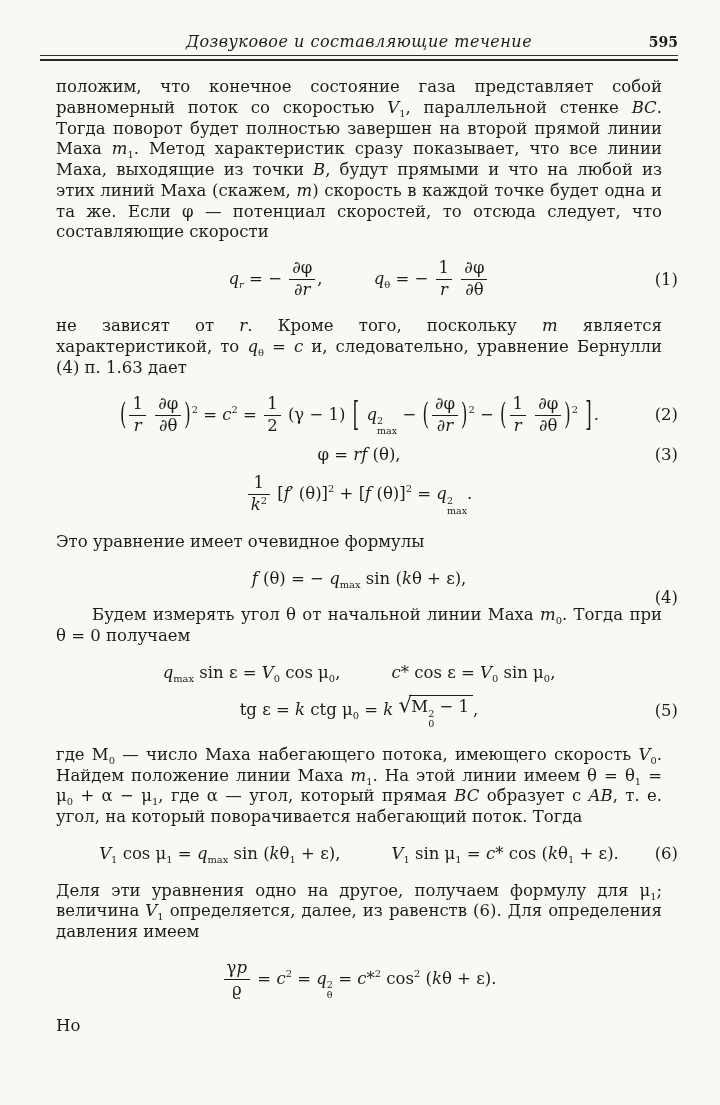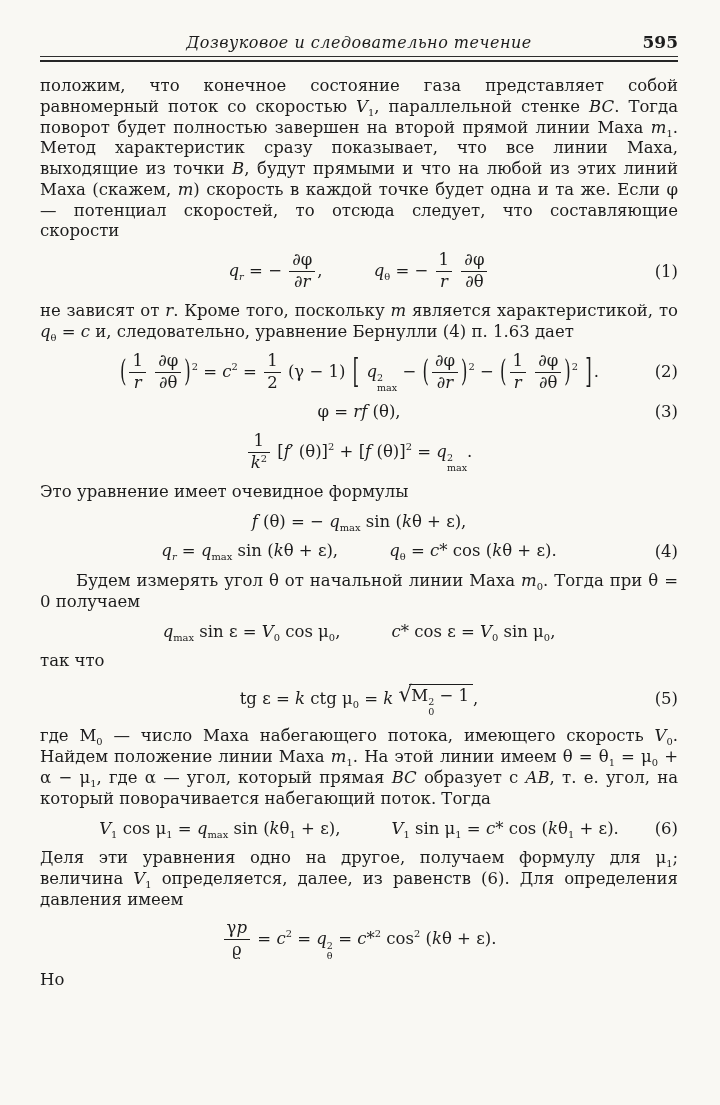--- a/index.html
+++ b/index.html
@@ -17,26 +17,26 @@
     color: var(--ink);
     font-family: "DejaVu Serif", "Liberation Serif", serif;
     font-size: 16.5px;
     padding: 32px 42px 0 40px;
     overflow: hidden;
   }
   
   .runhead { display: flex; align-items: baseline; font-size: 16px; }
   .rh-spacer { width: 120px; }
   .rh-title { flex: 1; text-align: center; font-style: italic; letter-spacing: 0.5px; }
-  .rh-page { width: 120px; text-align: right; font-weight: bold; font-size: 17px; }
+  .rh-page { width: 120px; text-align: right; font-weight: bold; font-size: 14px; }
   .rule1 { border-top: 1px solid #2e2e2e; margin-top: 4px; }
   .rule2 { border-top: 2px solid #262626; margin-top: 3px; margin-bottom: 14px; }
   
   p.para {
-    margin: 0;
+    margin: 16px;
     text-align: justify;
     line-height: 1.26;
   }
   p.indent { text-indent: 36px; }
   
   .eq {
     position: relative;
     text-align: center;
     margin: 9px 0;
     line-height: 1.25;
@@ -63,21 +63,21 @@
   .rad { font-size: 1.3em; }
   .sqrt-arg { border-top: 1px solid var(--ink); padding: 1px 4px 0 2px; margin-left: -3px; }
 </style>
 </head>
 <body>
 
 <div class="page">
 
   <div class="runhead">
     <span class="rh-spacer"></span>
-    <span class="rh-title">Дозвуковое и следовательно течение</span>
+    <span class="rh-title">Дозвуковое и составляющие течение</span>
     <span class="rh-page">595</span>
   </div>
   <div class="rule1"></div>
   <div class="rule2"></div>
 
   <p class="para">положим, что конечное состояние газа представляет собой равномерный поток со скоростью <i>V</i><sub>1</sub>, параллельной стенке <i>BC</i>. Тогда поворот будет полностью завершен на второй прямой линии Маха <i>m</i><sub>1</sub>. Метод характеристик сразу показывает, что все линии Маха, выходящие из точки <i>B</i>, будут прямыми и что на любой из этих линий Маха (скажем, <i>m</i>) скорость в каждой точке будет одна и та же. Если φ — потенциал скоростей, то отсюда следует, что составляющие скорости</p>
 
   <div class="eq">
     <span class="eq-body"><i>q<sub>r</sub></i> = − <span class="frac"><span class="fn">∂φ</span><span class="fd">∂<i>r</i></span></span>,<span class="gap"></span><i>q</i><sub>θ</sub> = − <span class="frac"><span class="fn">1</span><span class="fd"><i>r</i></span></span> <span class="frac"><span class="fn">∂φ</span><span class="fd">∂θ</span></span></span>
     <span class="eq-num">(1)</span>
@@ -108,31 +108,29 @@
   </div>
 
   <p class="para">Это уравнение имеет очевидное формулы</p>
 
   <div class="eq">
     <span class="eq-body"><i>f</i> (θ) = − <i>q</i><sub>max</sub> sin (<i>k</i>θ + ε),</span>
   </div>
 
 
   <div class="eq">
-    <span class="eq-body"><i>q<sub>r</sub></i> = <i>q</i><sub>max</sub> sin (<i>k</i>θ + ε),<span class="gap"></span><i>q</i><sub>θ</sub> = <i>c</i>* cos (<i>k</i>θ + ε).</span>
     <span class="eq-num">(4)</span>
   </div>
 
   <p class="para indent">Будем измерять угол θ от начальной линии Маха <i>m</i><sub>0</sub>. Тогда при θ = 0 получаем</p>
 
   <div class="eq">
     <span class="eq-body"><i>q</i><sub>max</sub> sin ε = <i>V</i><sub>0</sub> cos μ<sub>0</sub>,<span class="gap"></span><i>c</i>* cos ε = <i>V</i><sub>0</sub> sin μ<sub>0</sub>,</span>
   </div>
 
-  <p class="para">так что</p>
 
   <div class="eq">
     <span class="eq-body">tg ε = <i>k</i> ctg μ<sub>0</sub> = <i>k</i> <span class="sqrt"><span class="rad">√</span><span class="sqrt-arg">M<span class="stack">
               <span>2</span>
               <span>0</span>
             </span> − 1</span></span>,</span>
     <span class="eq-num">(5)</span>
   </div>
 
   <p class="para">где M<sub>0</sub> — число Маха набегающего потока, имеющего скорость <i>V</i><sub>0</sub>. Найдем положение линии Маха <i>m</i><sub>1</sub>. На этой линии имеем θ = θ<sub>1</sub> = μ<sub>0</sub> + α − μ<sub>1</sub>, где α — угол, который прямая <i>BC</i> образует с <i>AB</i>, т. е. угол, на который поворачивается набегающий поток. Тогда</p>

